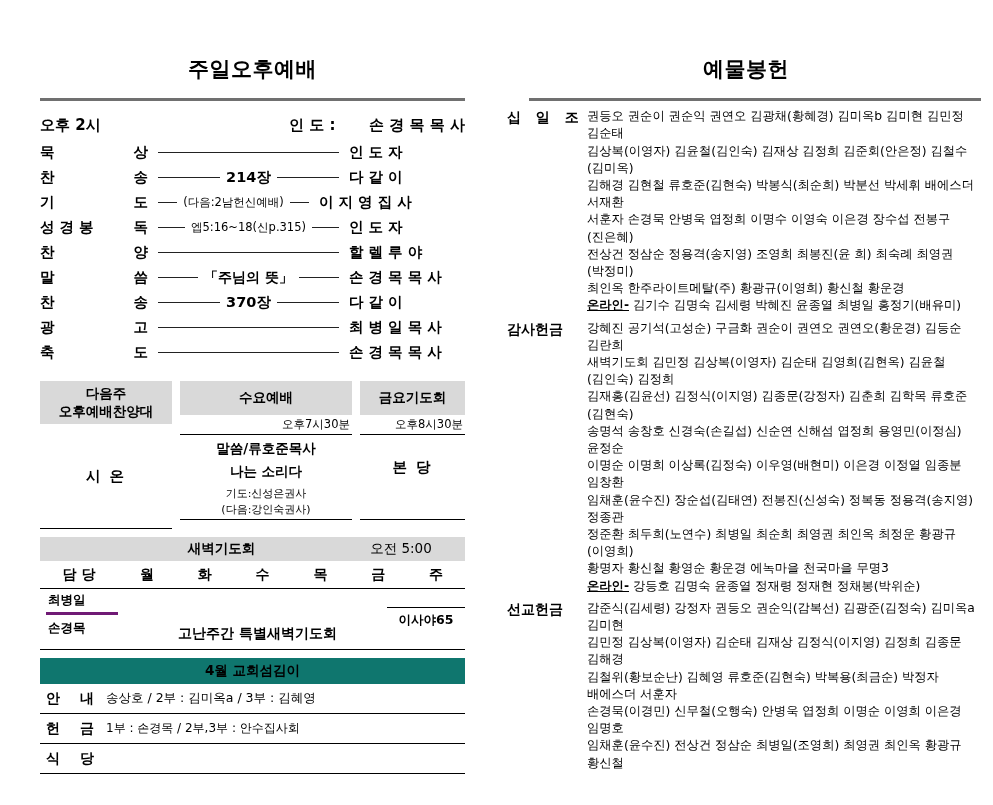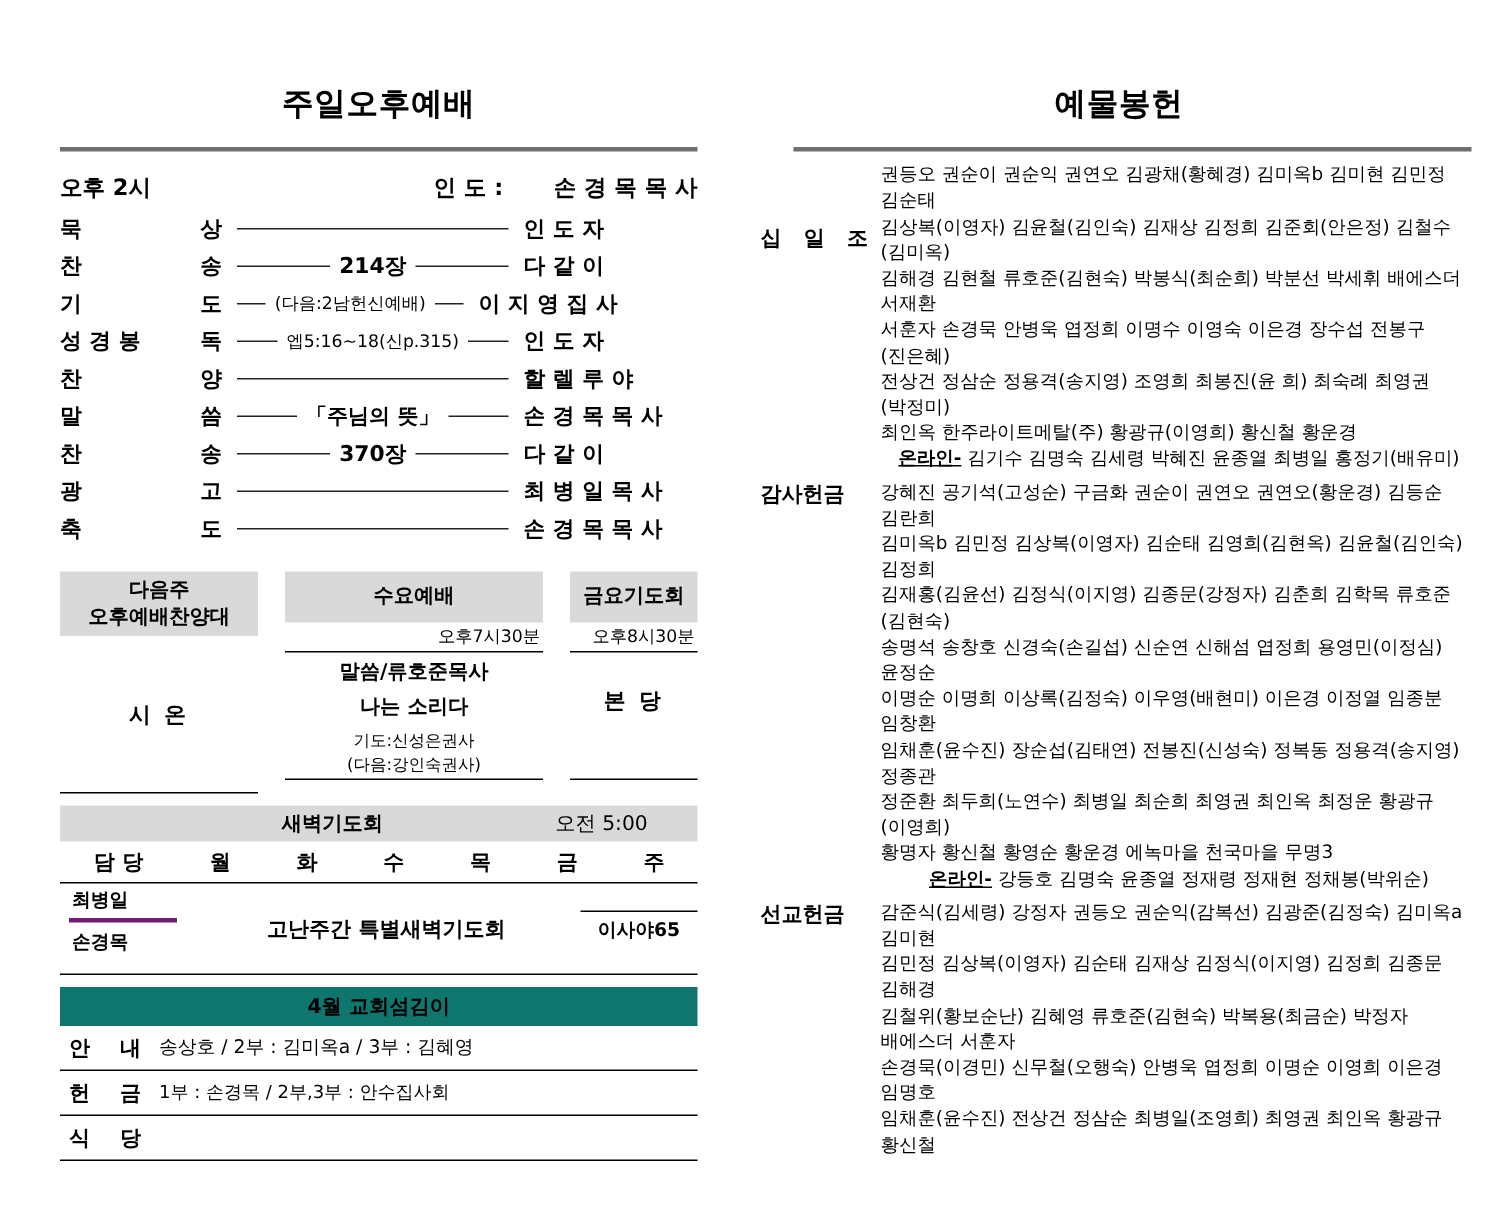--- a/index.html
+++ b/index.html
@@ -124,21 +124,21 @@
   }
   .lit-head .time { font-size: 15px; }
   .lit-head .leader {
     display: flex;
     width: 176px;
     justify-content: space-between;
   }
   .three-boxes {
     margin-top: 16px;
     display: flex;
-    gap: 18px;
+    gap: 8px;
   }
   .box {
     flex: 1 1 0;
     display: flex;
     flex-direction: column;
   }
   .box.b1 { flex: 0 0 132px; }
   .box.b2 { flex: 0 0 172px; }
   .box.b3 { flex: 1 1 auto; }
   .box-head {
@@ -219,21 +219,21 @@
     top: 0;
     width: 72px;
     font-size: 12.5px;
     font-weight: bold;
   }
   .dawn-names .n1 { padding: 3px 0 3px 2px; border-bottom: 3px solid #701a75; }
   .dawn-names .n2 { padding: 5px 0 3px 2px; }
   .dawn-center {
     position: absolute;
     left: 0; right: 0;
-    top: 22px;
+    top: 36px;
     text-align: center;
     font-size: 14px;
     font-weight: bold;
     padding-left: 10px;
   }
   .dawn-right {
     position: absolute;
     right: 0;
     top: 18px;
     width: 78px;
@@ -282,29 +282,29 @@
   }
   .off-label {
     flex: 0 0 80px;
     font-weight: bold;
     font-size: 14px;
     text-align: justify;
     padding-top: 1px;
     letter-spacing: 0;
     white-space: nowrap;
   }
-  .off-label.sp3 { letter-spacing: 5px; margin-top: 41px; }
+  .off-label.sp3 { letter-spacing: 5px; }
   .off-names {
     flex: 1 1 auto;
     font-size: 12.3px;
     line-height: 1.40;
     word-break: keep-all;
   }
   .off-names p { margin: 0; }
-  .online-line { margin-top: 1px; text-align: center; }
+  .online-line { margin-top: 1px; }
   .online-tag {
     font-weight: bold;
     text-decoration: underline;
   }
 </style>
 </head>
 <body>
 
 <div class="page">
 
@@ -544,21 +544,21 @@
             <span class="online-tag">온라인-</span>
             <span>김기수 김명숙 김세령 박혜진 윤종열 최병일 홍정기(배유미)</span>
           </p>
         </div>
       </div>
 
       <div class="off-block">
         <div class="off-label">감사헌금</div>
         <div class="off-names">
           <p>강혜진 공기석(고성순) 구금화 권순이 권연오 권연오(황운경) 김등순 김란희</p>
-          <p>김미옥b 김민정 김상복(이영자) 김순태 김영희(김현옥) 김윤철(김인숙) 김정희</p>
+          <p>새벽기도회 김민정 김상복(이영자) 김순태 김영희(김현옥) 김윤철(김인숙) 김정희</p>
           <p>김재홍(김윤선) 김정식(이지영) 김종문(강정자) 김춘희 김학목 류호준(김현숙)</p>
           <p>송명석 송창호 신경숙(손길섭) 신순연 신해섬 엽정희 용영민(이정심) 윤정순</p>
           <p>이명순 이명희 이상록(김정숙) 이우영(배현미) 이은경 이정열 임종분 임창환</p>
           <p>임채훈(윤수진) 장순섭(김태연) 전봉진(신성숙) 정복동 정용격(송지영) 정종관</p>
           <p>정준환 최두희(노연수) 최병일 최순희 최영권 최인옥 최정운 황광규(이영희)</p>
           <p>황명자 황신철 황영순 황운경 에녹마을 천국마을 무명3</p>
           <p class="online-line">
             <span class="online-tag">온라인-</span>
             <span>강등호 김명숙 윤종열 정재령 정재현 정채봉(박위순)</span>
           </p>

